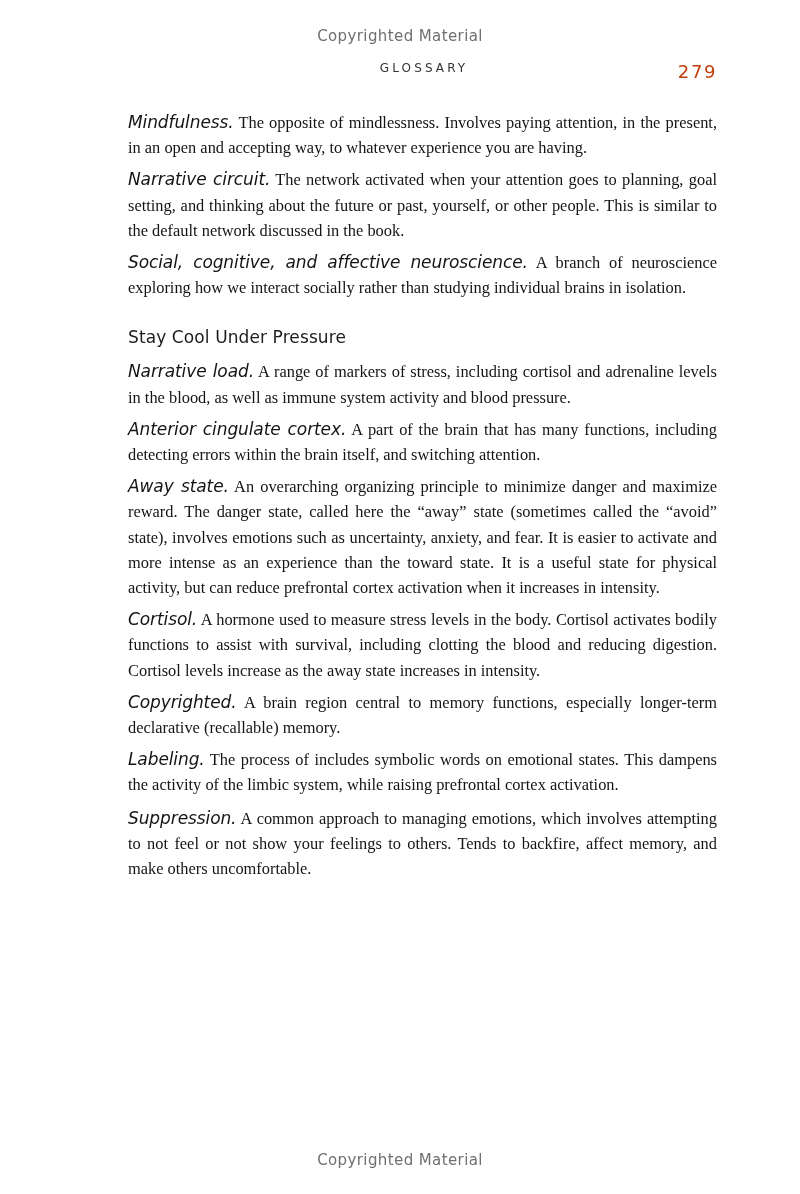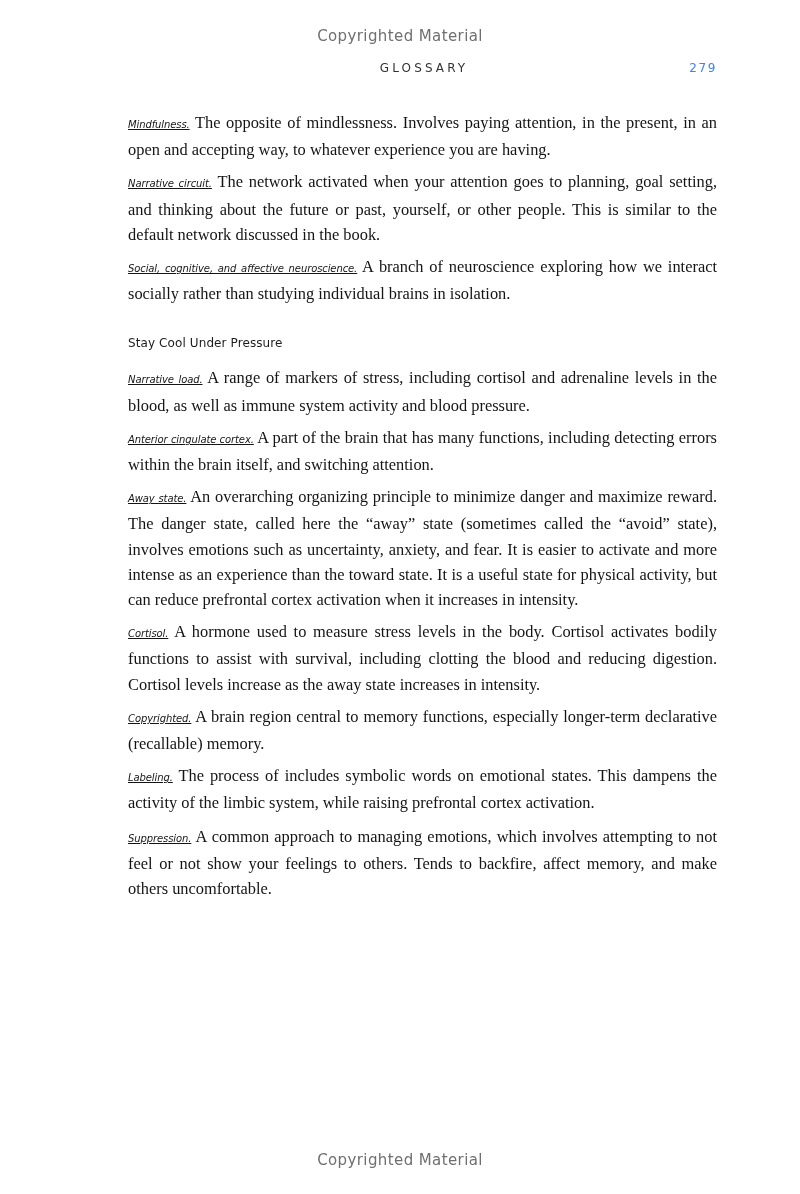--- a/index.html
+++ b/index.html
@@ -56,23 +56,23 @@
     letter-spacing: 3.1px;
     color: #333333;
     text-indent: 3.1px;
     white-space: nowrap;
   }
   .running-head-folio {
     position: absolute;
     right: 0;
     top: 0;
     font-family: "DejaVu Sans", "Liberation Sans", sans-serif;
-    font-size: 12px;
+    font-size: 18px;
     letter-spacing: 1.6px;
-    color: #3b82f6;
+    color: #c2410c;
     white-space: nowrap;
   }
 
   
   .column {
     position: absolute;
     top: 110px;
     left: 128px;
     width: 589px;
   }
@@ -84,29 +84,28 @@
     text-align: justify;
     text-justify: inter-word;
     hyphens: manual;
     color: #141414;
   }
   .entry:last-child { margin-bottom: 0; margin-top: 8px; }
 
   .term {
     font-family: "DejaVu Sans", "Liberation Sans", sans-serif;
     font-style: italic;
-    font-size: 10px;
+    font-size: 17px;
     letter-spacing: -0.1px;
     color: #141414;
-    text-decoration: underline;
   }
 
   .section-heading {
     font-family: "DejaVu Sans", "Liberation Sans", sans-serif;
-    font-size: 12px;
+    font-size: 17px;
     font-weight: 400;
     color: #1c1c1c;
     margin: 26px 0 11px 0;
     letter-spacing: 0.1px;
     line-height: 22px;
   }
 </style>
 </head>
 <body>
 

